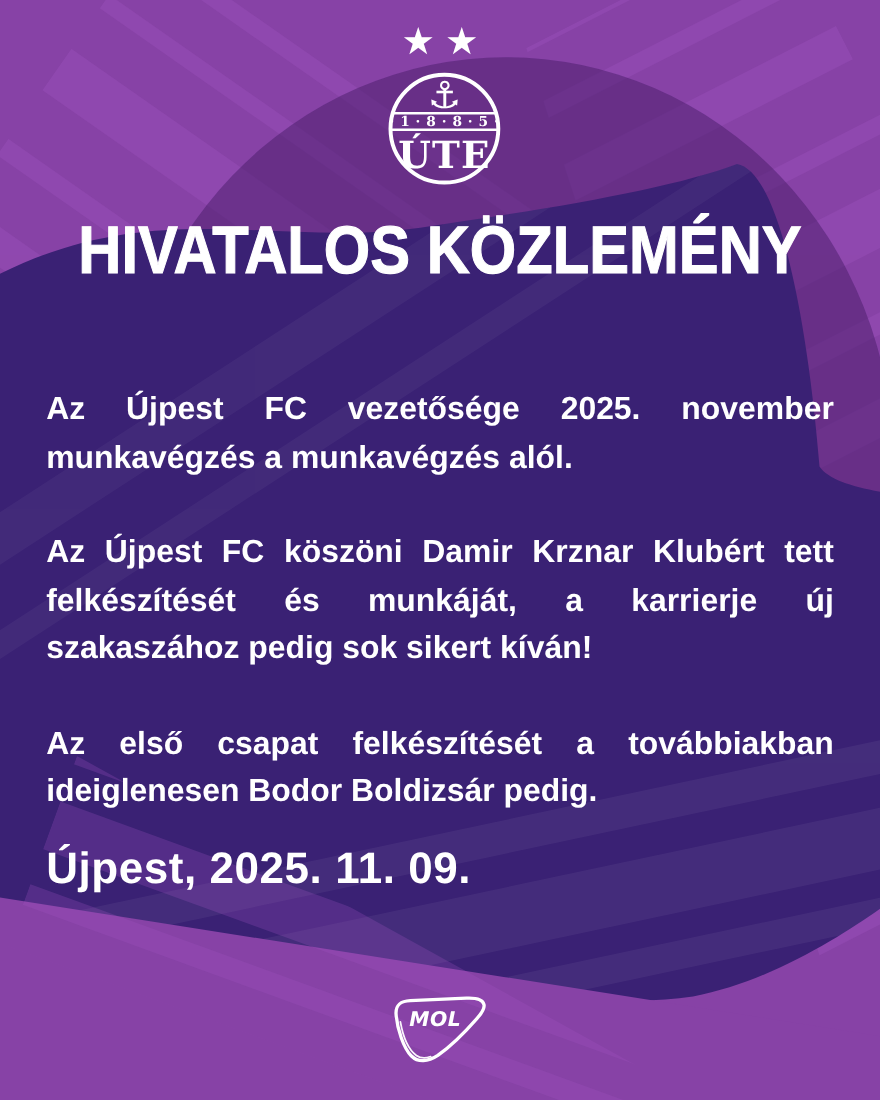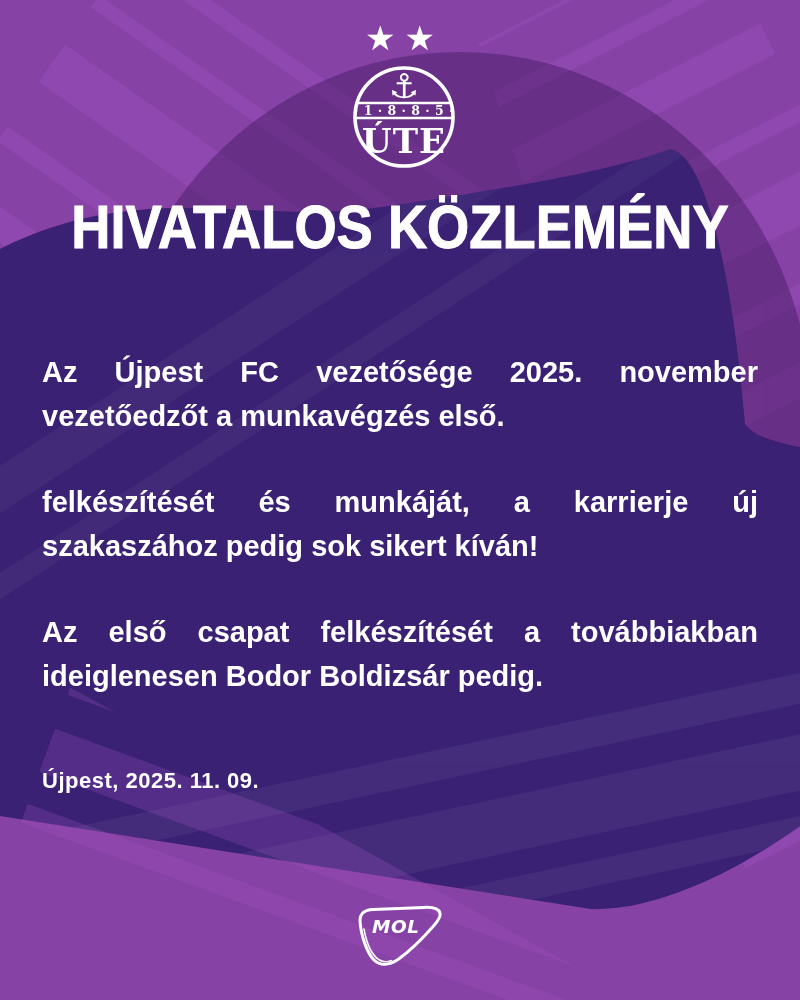--- a/index.html
+++ b/index.html
@@ -28,21 +28,21 @@
     color:#ffffff;font-size:29px;font-weight:700;
   }
   .para{margin:0 0 43px 0;}
   .line{
     line-height:43.5px;
     text-align:justify;text-align-last:justify;
   }
   .line-last{text-align-last:left;}
   .dateline{
     position:absolute;left:42px;top:768px;
-    color:#ffffff;font-size:22px;font-weight:700;letter-spacing:0.5px;
+    color:#ffffff;font-size:40px;font-weight:700;letter-spacing:0.5px;
   }
   .mol{position:absolute;left:353px;top:904px;}
   svg text{user-select:none;}
 </style>
 </head>
 <body>
 
 <div class="canvas">
 
   <svg class="bg" viewBox="0 0 800 1000" aria-hidden="true">
@@ -136,23 +136,24 @@
     <line x1="11" y1="61" x2="109" y2="61" stroke="#ffffff" stroke-width="2.4"></line>
     <text x="60" y="57.6" text-anchor="middle" font-size="12.5" font-weight="bold" letter-spacing="0.5" fill="#ffffff" font-family="DejaVu Serif, serif">· 1 · 8 · 8 · 5 ·</text>
     <text x="60" y="96" text-anchor="middle" font-size="34" font-weight="bold" letter-spacing="1" fill="#ffffff" font-family="DejaVu Serif, serif">ÚTE</text>
   </svg>
 
   <h1 class="title">HIVATALOS KÖZLEMÉNY</h1>
 
   <div class="bodytext">
     <div class="para">
       <div class="line">Az Újpest FC vezetősége 2025. november</div>
-      <div class="line line-last">vezetőedzőt a munkavégzés első.</div>
+      <div class="line line-last">munkavégzés a munkavégzés alól.</div>
     </div>
     <div class="para">
+      <div class="line">Az Újpest FC köszöni Damir Krznar Klubért tett</div>
       <div class="line">felkészítését és munkáját, a karrierje új</div>
       <div class="line line-last">szakaszához pedig sok sikert kíván!</div>
     </div>
     <div class="para">
       <div class="line">Az első csapat felkészítését a továbbiakban</div>
       <div class="line line-last">ideiglenesen Bodor Boldizsár pedig.</div>
     </div>
   </div>
 
   <div class="dateline">Újpest, 2025. 11. 09.</div>

